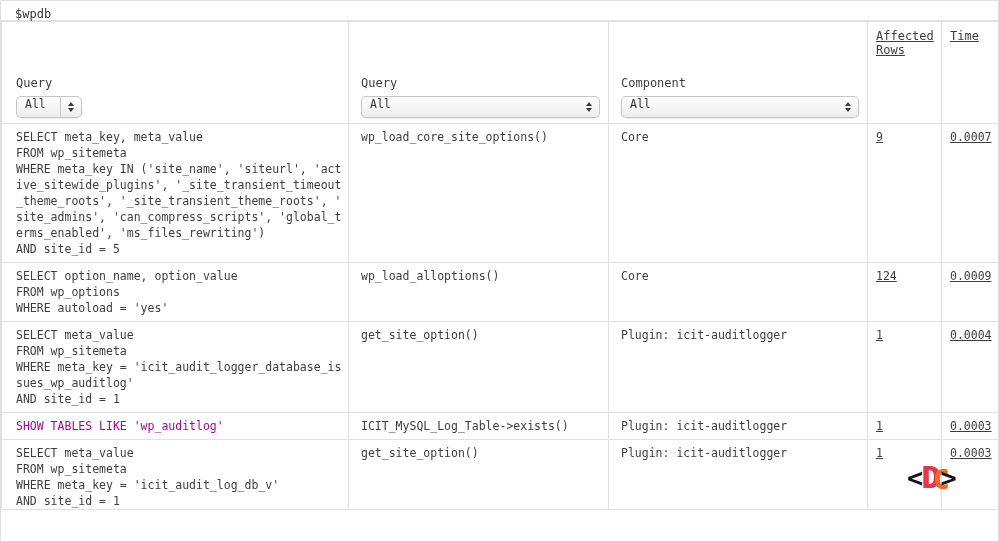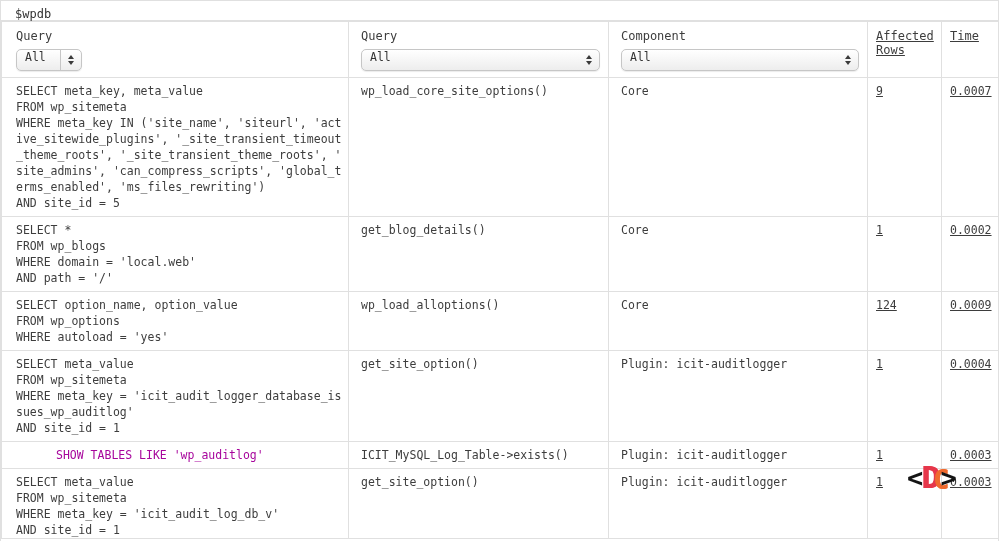--- a/index.html
+++ b/index.html
@@ -17,24 +17,24 @@
   col.c1{width:347px} col.c2{width:260px} col.c3{width:259px} col.c4{width:74px} col.c5{width:57px}
   th, td { border:1px solid var(--border); vertical-align:top; text-align:left;
            font-weight:normal; color:#3d3d3d; }
   th { padding:7px 8px 5px 12px; font-size:12px; height:56px; }
   th.first, td.c-query { padding-left:14px; }
   td { padding:5px 8px 5px 12px; font-size:11.5px; line-height:16px; }
   td.c-query { padding-right:4px; }
   td.c-rows, td.c-time, th.plain { padding-left:8px;text-decoration:underline; }
   tbody tr:last-child td { padding-bottom:0; }
   td pre { font-family:inherit; font-size:11.5px; line-height:16px; white-space:pre; color:#3d3d3d; }
-  td pre.hl { color:var(--highlight-query);margin-left:40px; }
+  td pre.hl { color:var(--highlight-query); }
 
   
-  .hlabel { display:block; margin-bottom:6px; }
+  .hlabel { display:block; margin-bottom:6px;margin-top:47px; }
   .select { display:flex; align-items:flex-start; height:22px; border:1px solid #c6c6c6;
             border-radius:5px; background:linear-gradient(#ffffff,#ededed);
             box-shadow:0 1px 1px rgba(0,0,0,.08); font-size:11.5px; color:#333;
             cursor:default; overflow:hidden; }
   .sel-narrow { width:66px; }
   .sel-wide { width:100%; }
   .sel-text { flex:1; padding-left:8px; }
   .sel-arrows { width:21px; height:100%; display:flex; flex-direction:column;
                 align-items:center; justify-content:center; gap:2px; }
   .sel-narrow .sel-arrows { border-left:1px solid #c6c6c6; }
@@ -116,32 +116,20 @@
 erms_enabled', 'ms_files_rewriting')
 AND site_id = 5</pre>
           </td>
       <td class="c-caller">wp_load_core_site_options()</td>
       <td class="c-component">Core</td>
       <td class="c-rows">9</td>
       <td class="c-time">0.0007</td>
     </tr>
         <tr>
       <td class="c-query">
-            <pre>SELECT *
-FROM wp_blogs
-WHERE domain = 'local.web'
-AND path = '/'</pre>
-          </td>
-      <td class="c-caller">get_blog_details()</td>
-      <td class="c-component">Core</td>
-      <td class="c-rows">1</td>
-      <td class="c-time">0.0002</td>
-    </tr>
-        <tr>
-      <td class="c-query">
             <pre>SELECT option_name, option_value
 FROM wp_options
 WHERE autoload = 'yes'</pre>
           </td>
       <td class="c-caller">wp_load_alloptions()</td>
       <td class="c-component">Core</td>
       <td class="c-rows">124</td>
       <td class="c-time">0.0009</td>
     </tr>
         <tr>

